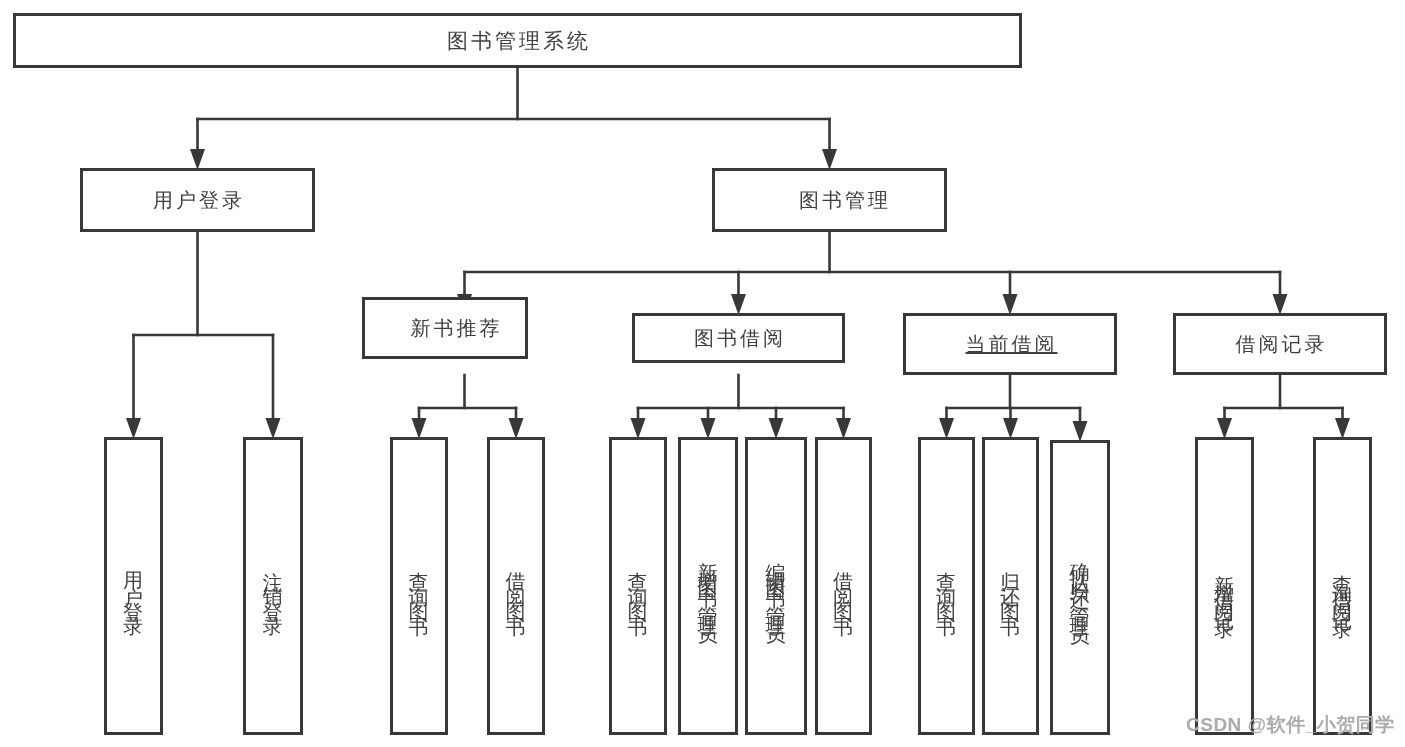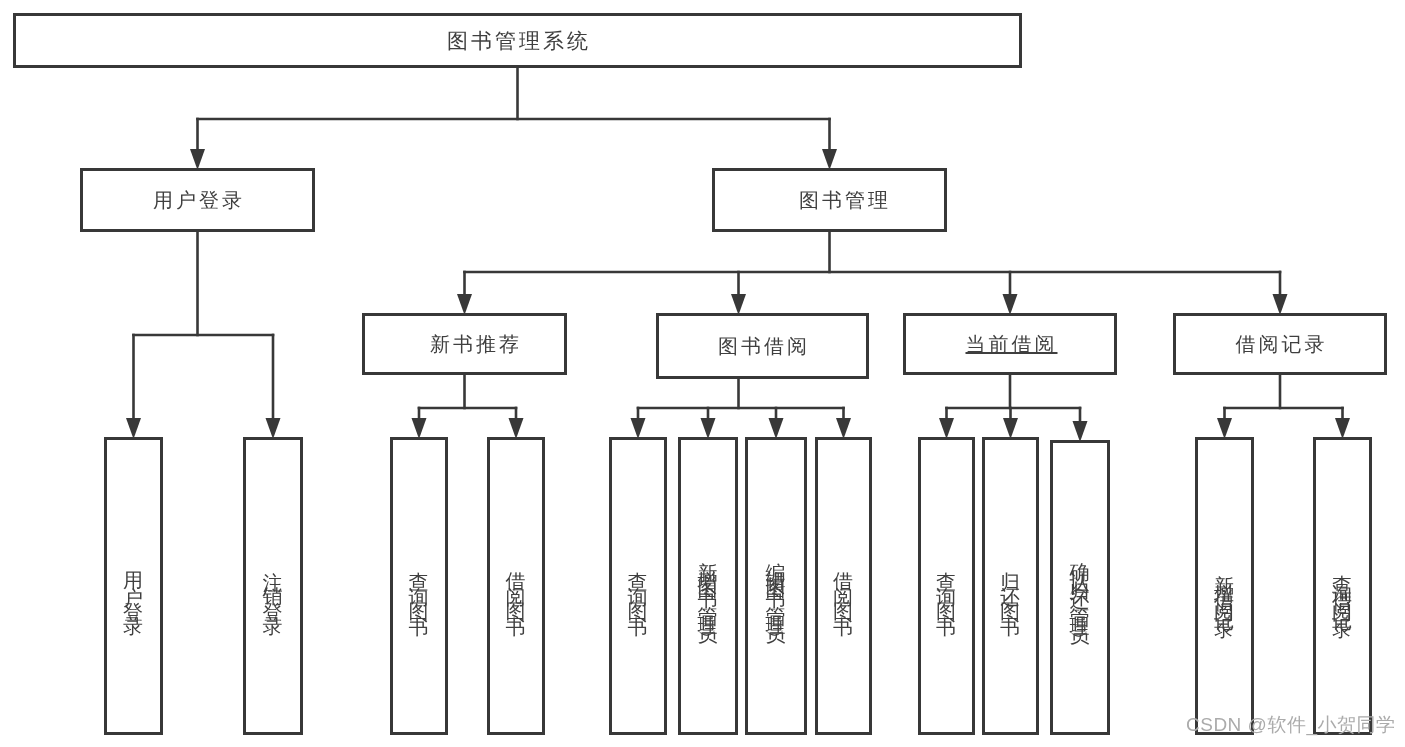--- a/index.html
+++ b/index.html
@@ -39,20 +39,21 @@
   }
   .node.v.long span{letter-spacing:9px;}
   .watermark{
     position:absolute;
     left:1186px;top:712px;
     font-size:19px;
     letter-spacing:0.5px;
     color:#ababab;
     z-index:5;
     white-space:nowrap;
+    font-weight:bold;
   }
 </style>
 </head>
 <body>
 
 <div class="stage">
   <svg id="connectors" width="1405" height="747" viewBox="0 0 1405 747">
       <line x1="517.5" y1="68" x2="517.5" y2="119" stroke="#383838" stroke-width="2.6" stroke-linecap="square"></line>
       <line x1="197.5" y1="119" x2="829.5" y2="119" stroke="#383838" stroke-width="2.6" stroke-linecap="square"></line>
       <line x1="197.5" y1="119" x2="197.5" y2="153" stroke="#383838" stroke-width="2.6" stroke-linecap="square"></line>
@@ -109,24 +110,24 @@
   <div id="nodes">
       <div class="node h root" style="left: 13px; top: 13px; width: 1009px; height: 55px;">
         <span>图书管理系统</span>
       </div>
       <div class="node h" style="left: 80px; top: 168px; width: 235px; height: 64px;">
         <span>用户登录</span>
       </div>
       <div class="node h" style="left: 712px; top: 168px; width: 235px; height: 64px; padding-left: 28px;">
         <span>图书管理</span>
       </div>
-      <div class="node h" style="left: 362px; top: 313px; width: 205px; height: 62px; padding-left: 20px;">
+      <div class="node h" style="left: 362px; top: 297px; width: 166px; height: 62px; padding-left: 20px;">
         <span>新书推荐</span>
       </div>
-      <div class="node h" style="left: 632px; top: 313px; width: 213px; height: 66px; margin-left: 24px;">
+      <div class="node h" style="left: 632px; top: 313px; width: 213px; height: 50px;">
         <span>图书借阅</span>
       </div>
       <div class="node h" style="left: 903px; top: 313px; width: 214px; height: 62px; text-decoration: underline;">
         <span>当前借阅</span>
       </div>
       <div class="node h" style="left: 1173px; top: 313px; width: 214px; height: 62px; align-items: center;">
         <span>借阅记录</span>
       </div>
       <div class="node v" style="left: 104px; top: 437px; width: 59px; height: 298px;">
         <span>用户登录</span>

